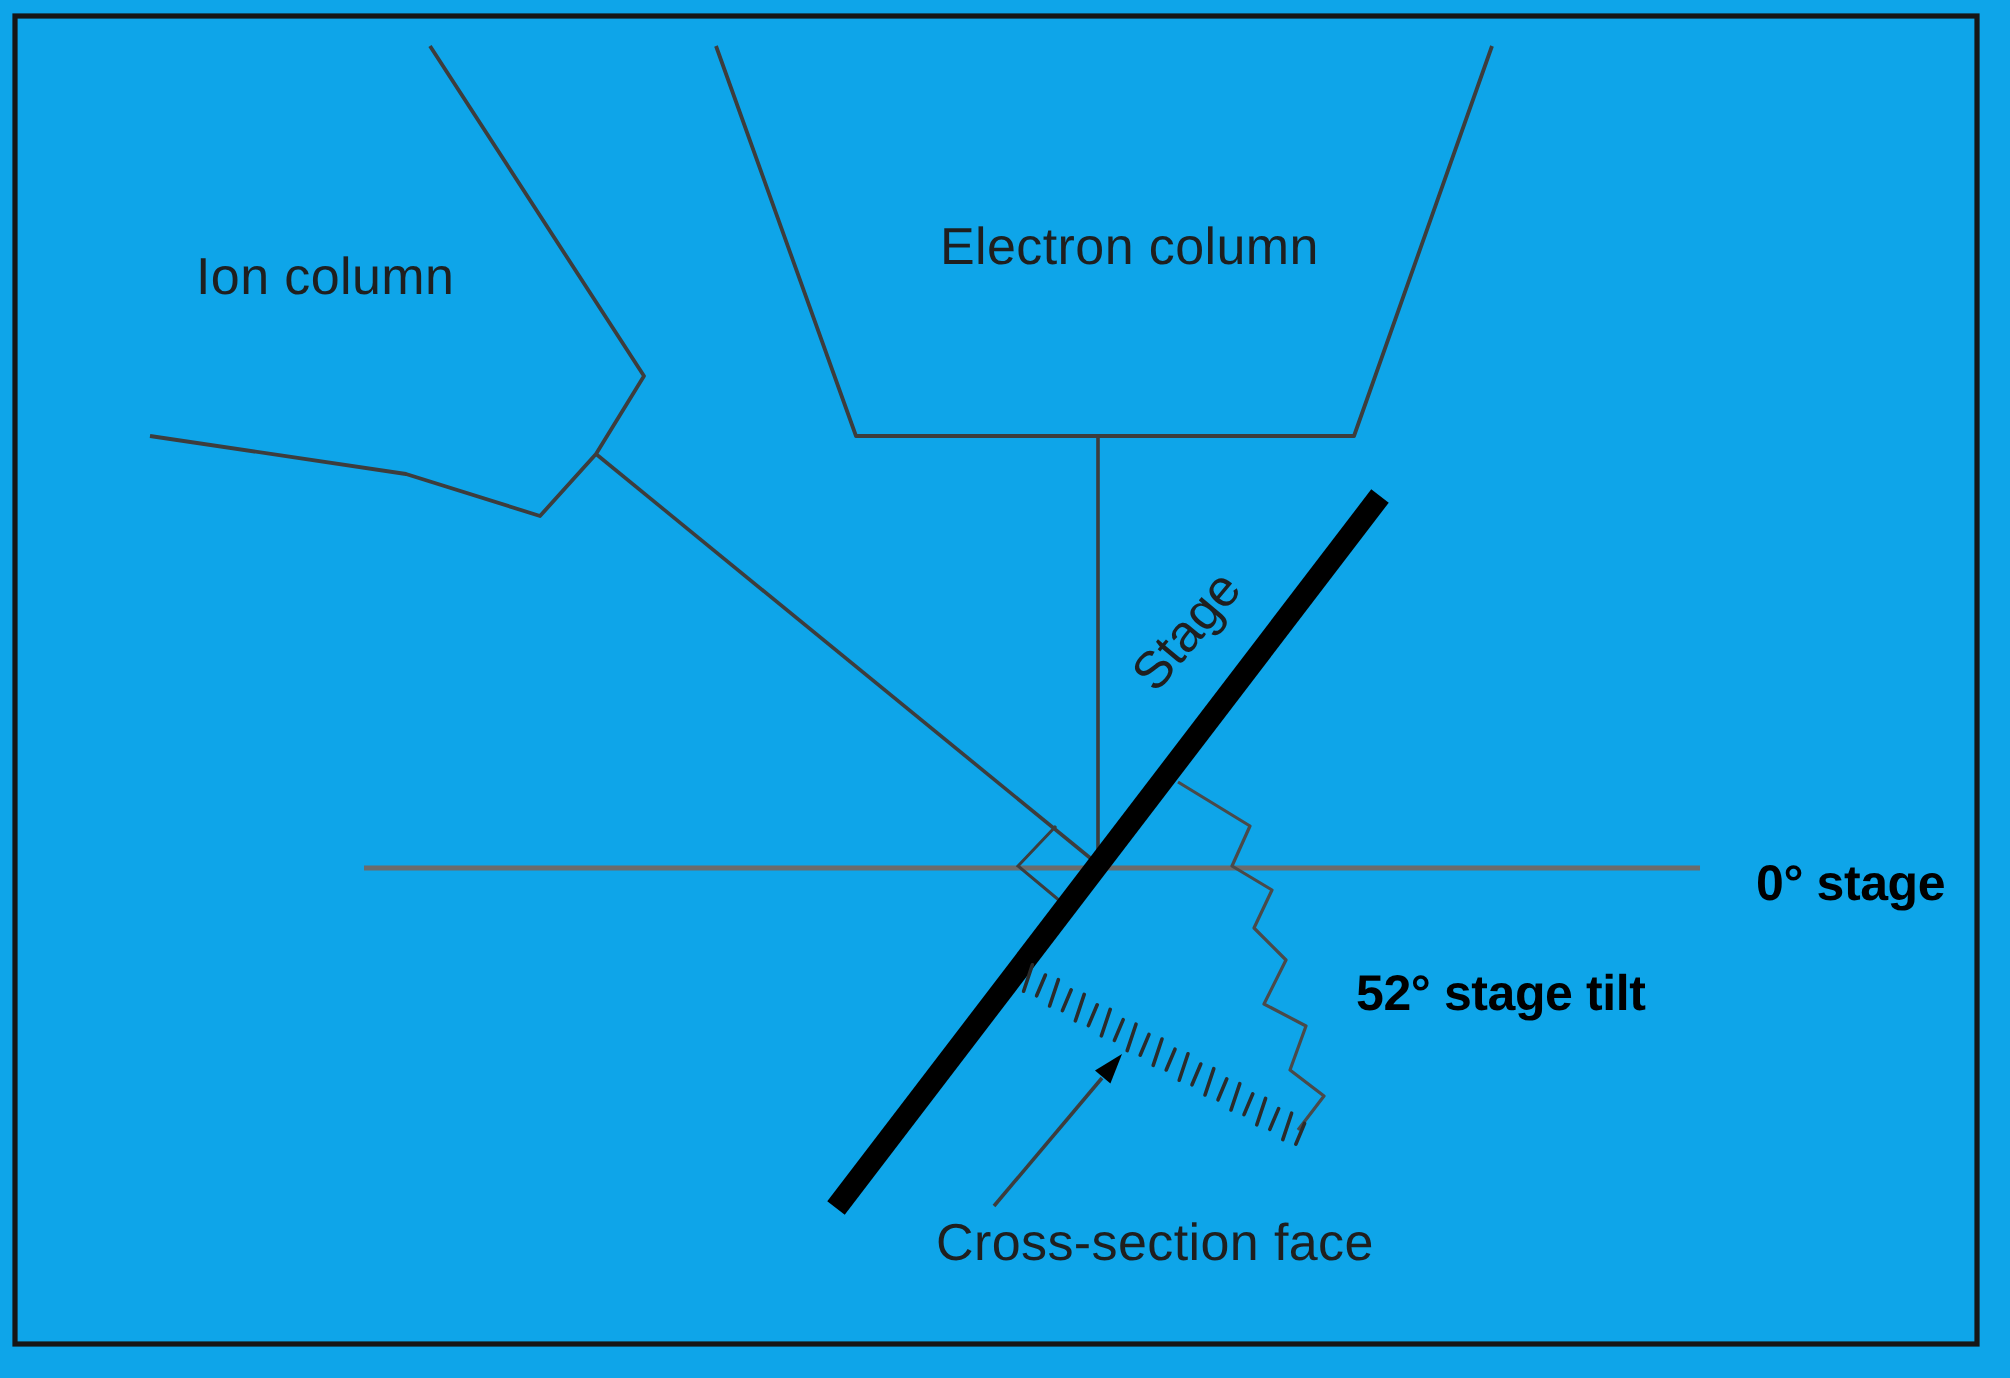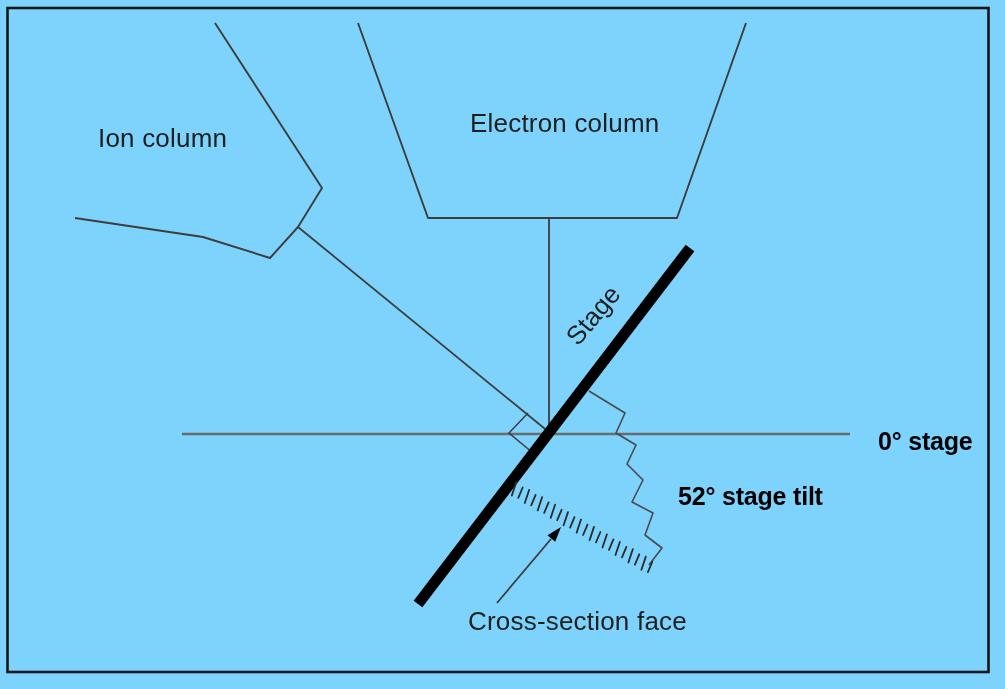--- a/index.html
+++ b/index.html
@@ -1,20 +1,20 @@
 <!DOCTYPE html>
 <html><head>
 <meta charset="utf-8">
 <style>
   html, body { margin: 0; padding: 0; background: #ffffff; }
   .canvas {
     position: relative;
     width: 1005px;
     height: 689px;
-    background: #7dd3fc;
+    background: #0ea5e9;
     font-family: "Liberation Sans", sans-serif;
     overflow: hidden;
   }
   svg { display: block; }
   text {
     font-family: "Liberation Sans", sans-serif;
     fill: #1f1f1f;
   }
   .lbl       { font-size: 26px; letter-spacing: 0.2px; }
   .lbl-bold  { font-size: 25px; font-weight: bold; fill: #000000; letter-spacing: -0.2px; }

